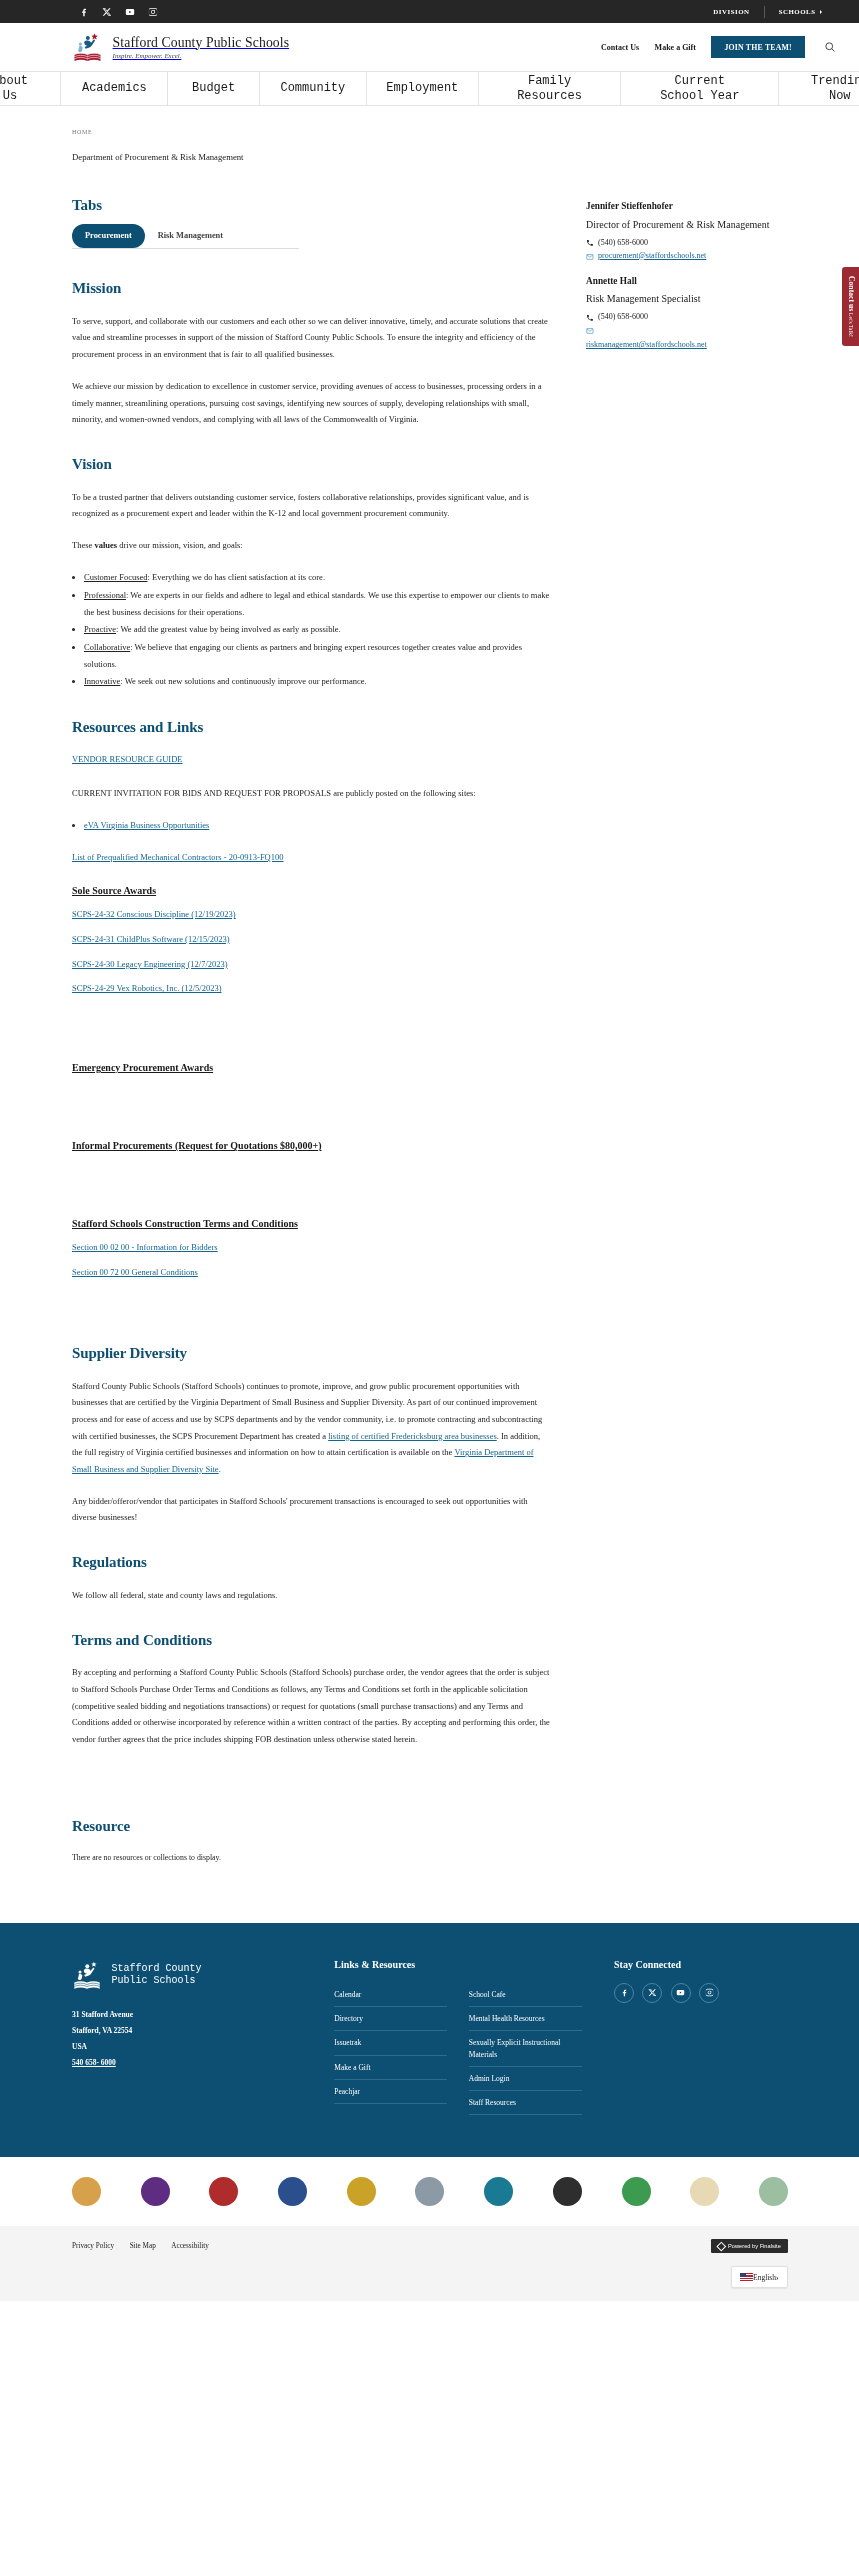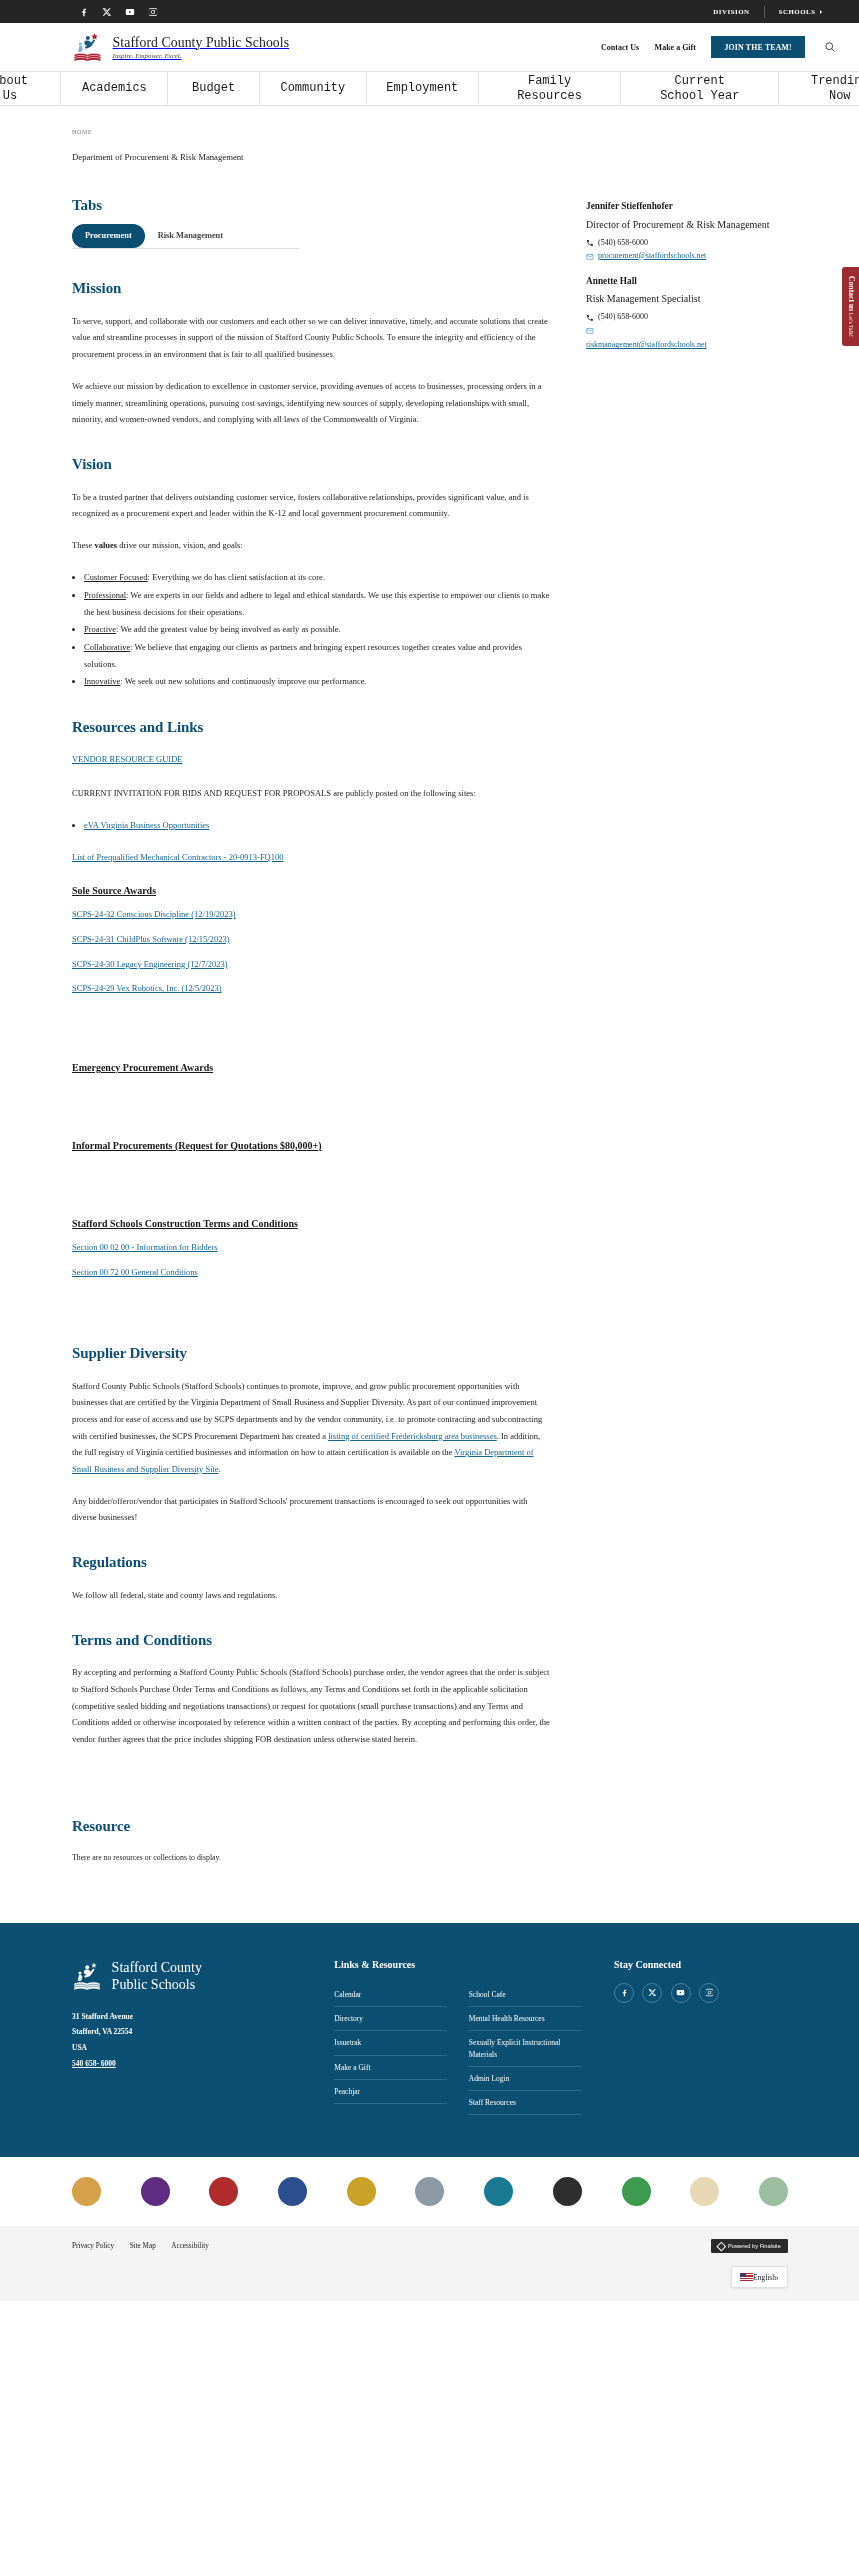--- a/index.html
+++ b/index.html
@@ -268,23 +268,23 @@
     background: #0d4f72;
     color: #ffffff;
     padding: 36px 72px 42px 72px;
     display: flex;
     gap: 30px;
   }
   .f-col-brand { width: 239px; }
   .f-brand-row { display: flex; align-items: center; gap: 9.6px; margin-bottom: 15.5px; }
   .f-logo { width: 30px; height: 33px; position: relative; flex: none; }
   .f-brand-title {
-    font-size: 14px;
+    font-size: 10px;
     line-height: 1.22;
-    font-family: Liberation Serif, serif;
+    font-family: Liberation Mono, monospace;
   }
   .f-addr { font-size: 7.5px; line-height: 2.1; font-weight: bold; }
   .f-addr a { color: #fff; text-decoration: underline; }
   .f-col-links { width: 257px; }
   .f-h {
     font-size: 10px;
     font-weight: bold;
     font-family: "Liberation Serif", serif;
     margin-bottom: 13px;
   }

